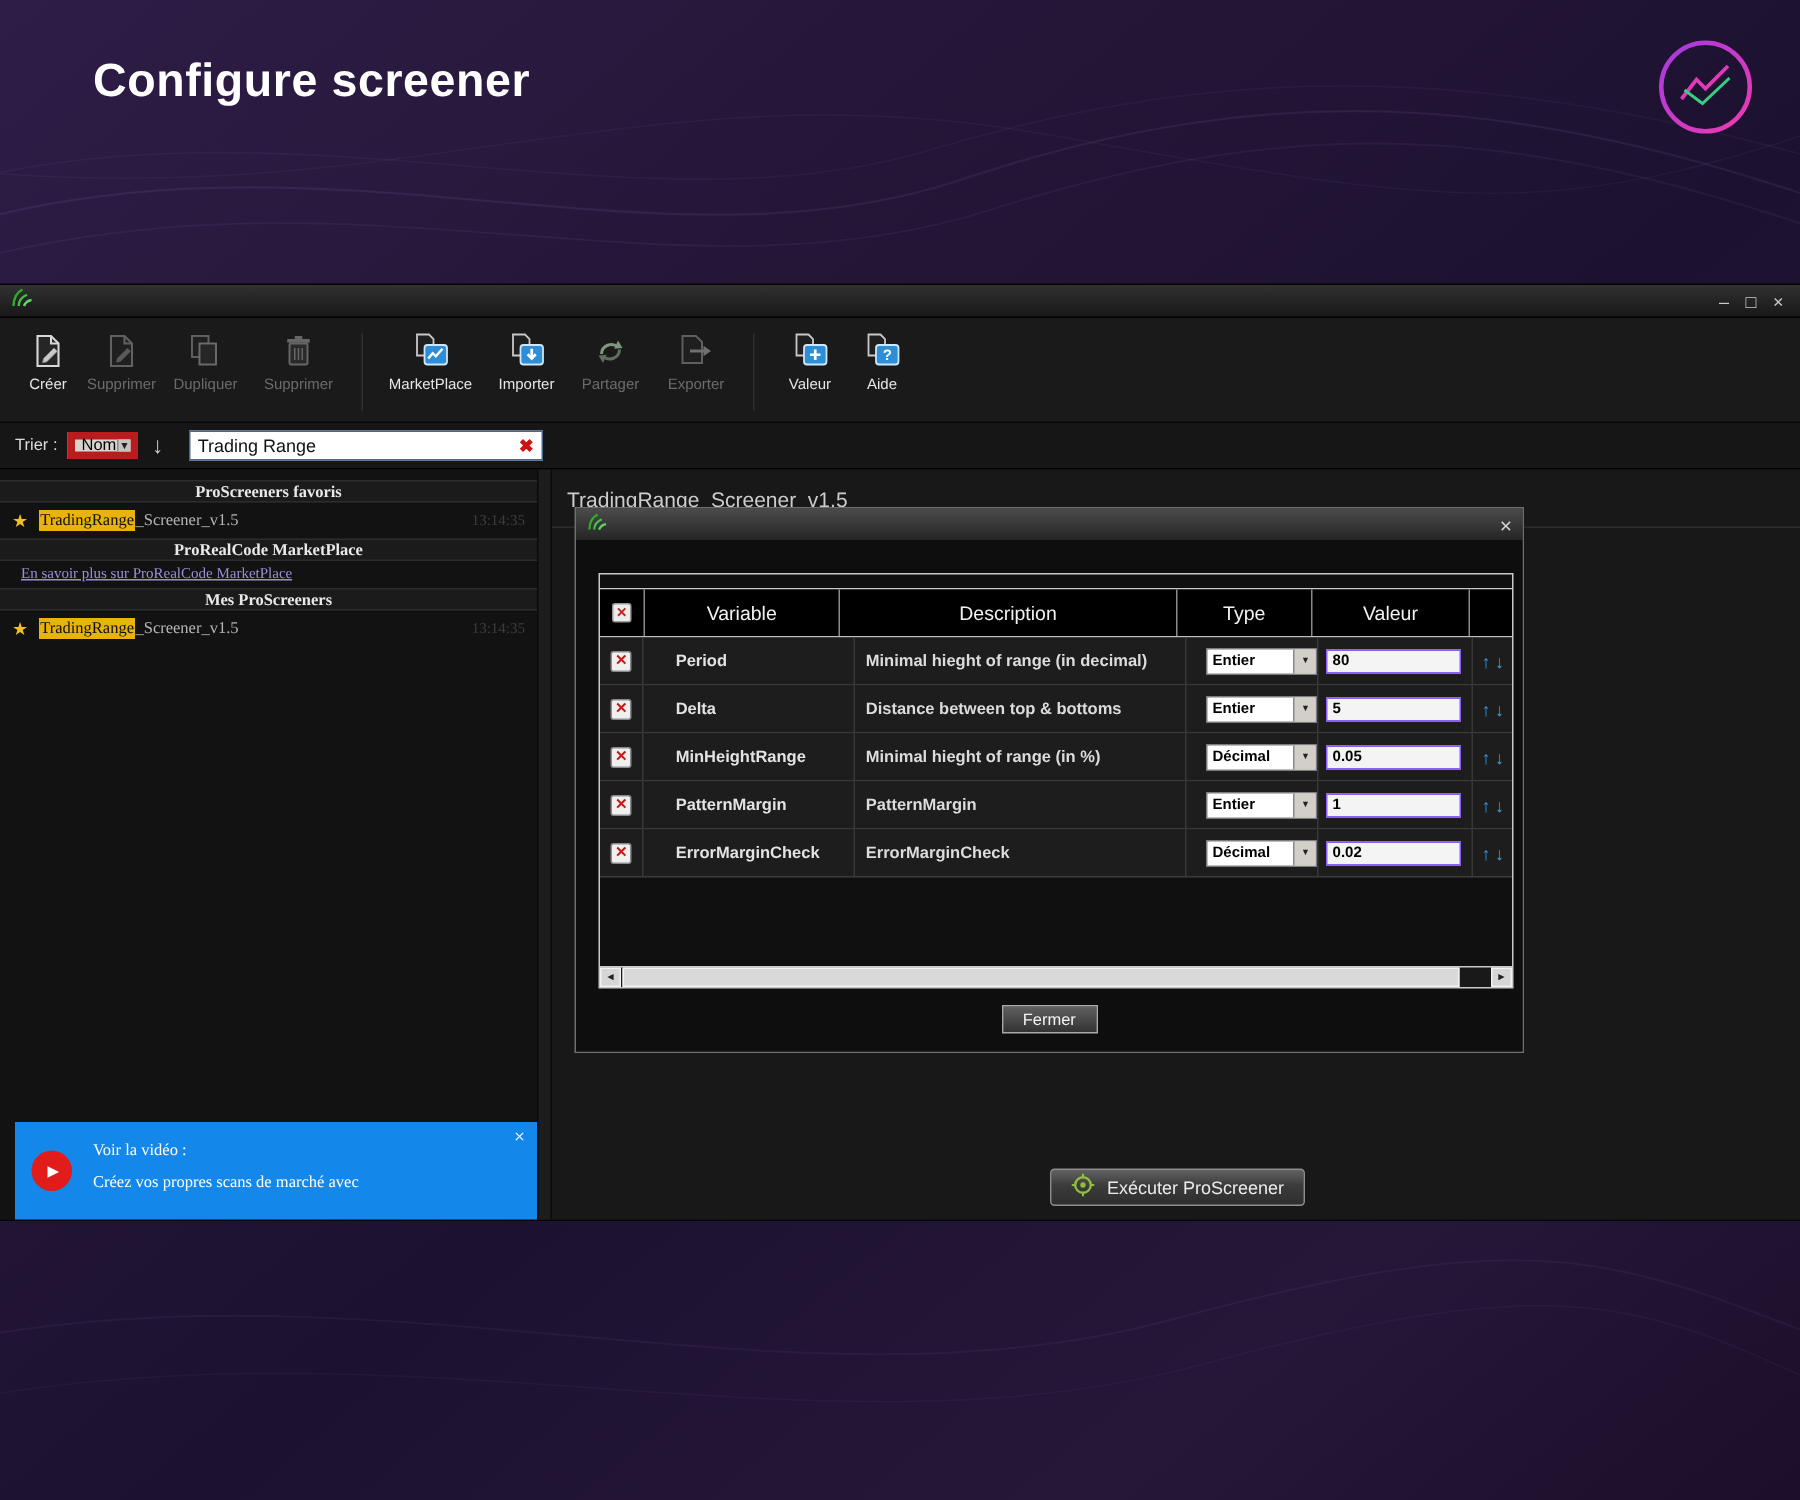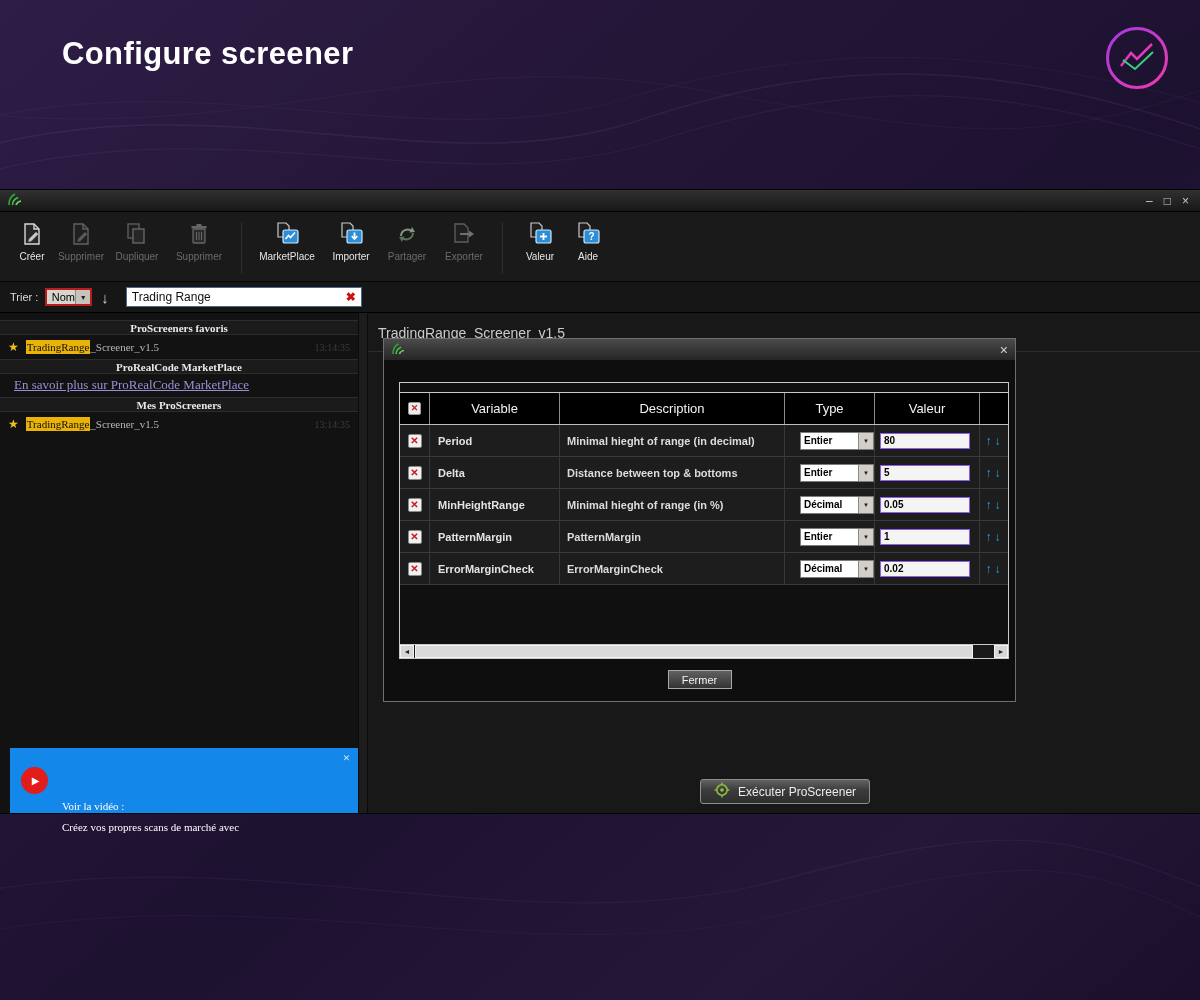--- a/index.html
+++ b/index.html
@@ -21,42 +21,42 @@
 
   .toolbar { position:absolute; left:0; top:22px; width:100%; height:70px; background:#1a1a1a; border-bottom:1px solid #060606; display:flex; align-items:flex-start; padding:8px 0 0 10px; }
   .tool { display:flex; flex-direction:column; align-items:center; gap:3px; }
   .tool-icon { width:28px; height:28px; display:flex; align-items:center; justify-content:center; }
   .tool-label { font-size:10px; color:#e6e6e6; white-space:nowrap; }
   .tool.disabled .tool-label { color:#6b6b6b; }
   .tool-sep { width:1px; height:52px; background:#2f2f2f; margin:2px 9px 0; }
 
   .filterbar { position:absolute; left:0; top:92px; width:100%; height:31px; background:#161616; border-bottom:1px solid #000; display:flex; align-items:center; padding-left:10px; }
   .flabel { font-size:11px; color:#dcdcdc; margin-right:7px; }
-  .classic-select { width:47px; height:18px; background:#d8d5cf; border:2px solid #b91c1c; display:flex; align-items:center; font-size:11px; color:#000;text-align:center; }
+  .classic-select { width:47px; height:18px; background:#d8d5cf; border:5px solid #b91c1c; display:flex; align-items:center; font-size:11px; color:#000; }
   .classic-select .txt { flex:1; padding-left:4px; }
   .classic-select .arr { width:15px; height:100%; background:#c6c3bd; border-left:1px solid #8a8a8a; font-size:7px; display:flex; align-items:center; justify-content:center; color:#222; }
   .sort-btn { margin-left:9px; color:#cfcfcf; font-size:15px; font-weight:bold; line-height:1; }
   .searchbox { margin-left:17px; width:236px; height:20px; background:#ffffff; border:1px solid #46688e; display:flex; align-items:center; padding:0 5px; }
   .searchbox input { flex:1; border:none; outline:none; background:transparent; font-size:12px; color:#111; font-family:inherit; }
   .clear-btn { color:#cc1111; font-size:12px; font-weight:bold; }
 
   
   .sidebar { position:absolute; left:0; top:123px; width:358px; height:500px; background:#121212; padding-top:7px;font-family:Liberation Serif, serif; }
   .sec-header { height:15px; line-height:14px; text-align:center; font-size:11px; font-weight:bold; color:#e9e9e9; background:#1b1b1b; border-top:1px solid #2c2c2c; border-bottom:1px solid #2c2c2c; }
   .side-item { height:20px; display:flex; align-items:center; padding:0 8px; font-size:11px; color:#b5b5b5; margin:2px 0; }
   .star { color:#f0c020; font-size:12px; margin-right:7px; line-height:1; }
   .hl { background:#eab308; color:#101010; padding:1px 1px; }
   .time { margin-left:auto; color:#3d3d3d; font-size:10px; }
-  .mp-link { display:block; font-size:13px; color:#9a90d8; text-decoration:underline; padding:3px 0 4px 14px; }
+  .mp-link { display:block; font-size:10px; color:#9a90d8; text-decoration:underline; padding:3px 0 4px 14px; }
 
   .video-banner { position:absolute; left:10px; bottom:0; width:348px; height:65px; background:#1488ea; }
   .vb-close { position:absolute; top:3px; right:8px; color:#ffffff; font-size:13px; line-height:1; }
   .vb-play { position:absolute; left:11px; top:19px; width:27px; height:27px; border-radius:50%; background:#e21b1b; color:#fff; display:flex; align-items:center; justify-content:center; font-size:10px; padding-left:2px; }
   .vb-text { position:absolute; left:52px; top:13px; color:#ffffff; font-size:11px; }
-  .vb-line1 { margin-bottom:9px;margin-top:39px; }
+  .vb-line1 { margin-bottom:9px; }
 
   .splitter { position:absolute; left:358px; top:123px; width:10px; height:500px; background:#1d1d1d; border-left:1px solid #0a0a0a; border-right:1px solid #0a0a0a; }
 
   
   .main { position:absolute; left:368px; top:123px; width:832px; height:500px; background:#181818; }
   .main-title { position:absolute; left:10px; top:12px; font-size:14px; color:#cccccc; }
   .main-rule { position:absolute; left:0; top:38px; width:100%; height:0; border-top:1px solid #2d2d2d; }
 
   .exec-btn { position:absolute; left:332px; top:466px; height:25px; padding:0 13px; display:flex; align-items:center; gap:8px;
               background:linear-gradient(#626262,#3b3b3b 45%,#2e2e2e); border:1px solid #8d8d8d; border-radius:3px; color:#ececec; font-size:12px; }
@@ -72,21 +72,21 @@
   .thead { display:flex; height:32px; background:#000; border-bottom:1px solid #bdbdbd; }
   .th { display:flex; align-items:center; justify-content:center; color:#f2f2f2; font-size:13px; border-right:1px solid #8a8a8a; }
   .c0{width:30px}.c1{width:130px}.c2{width:225px}.c3{width:90px}.c4{width:105px}.c5{width:26px}
   .th.c5 { border-right:none; }
   .hx { width:13px; height:13px; background:#ececec; border:1px solid #999; border-radius:2px; color:#c22222; font-size:9px; font-weight:bold; display:flex; align-items:center; justify-content:center; line-height:1; }
 
   .trow { display:flex; height:32px; background:#1d1d1d; border-bottom:1px solid #3a3a3a; }
   .tc { display:flex; align-items:center; border-right:1px solid #383838; }
   .tc.c0 { justify-content:center; }
   .xbtn { width:14px; height:14px; background:#f0f0f0; border:1px solid #8a8a8a; border-radius:2px; color:#cc1616; font-size:10px; font-weight:bold; display:flex; align-items:center; justify-content:center; line-height:1; }
-  .tc.c1 { padding-left:8px; font-size:11px; font-weight:bold; color:#e3e3e3; }
+  .tc.c1 { padding-left:8px; font-size:11px; font-weight:bold; color:#e3e3e3;margin-left:13px; }
   .tc.c2 { padding-left:7px; font-size:11px; font-weight:bold; color:#dcdcdc; }
   .tc.c3 { justify-content:flex-end; }
   .selbox { width:74px; height:18px; background:#ffffff; border:1px solid #7c7c7c; display:flex; align-items:center; font-size:10px; font-weight:bold; color:#000; }
   .selbox .stxt { flex:1; padding-left:3px; white-space:nowrap; }
   .selbox .sarr { width:15px; height:100%; background:#d2cfc8; border-left:1px solid #8a8a8a; display:flex; align-items:center; justify-content:center; font-size:6px; color:#222; }
   .tc.c4 { padding-left:5px; }
   .valin { width:90px; height:16px; background:#f4f4f4; border:1px solid #8b5cf6; font-size:10px; font-weight:bold; color:#000; padding-left:3px; font-family:inherit; }
   .tc.c5 { justify-content:center; gap:3px; border-right:none; }
   .mv { color:#2e9fe6; font-size:12px; font-weight:bold; line-height:1; }
 

